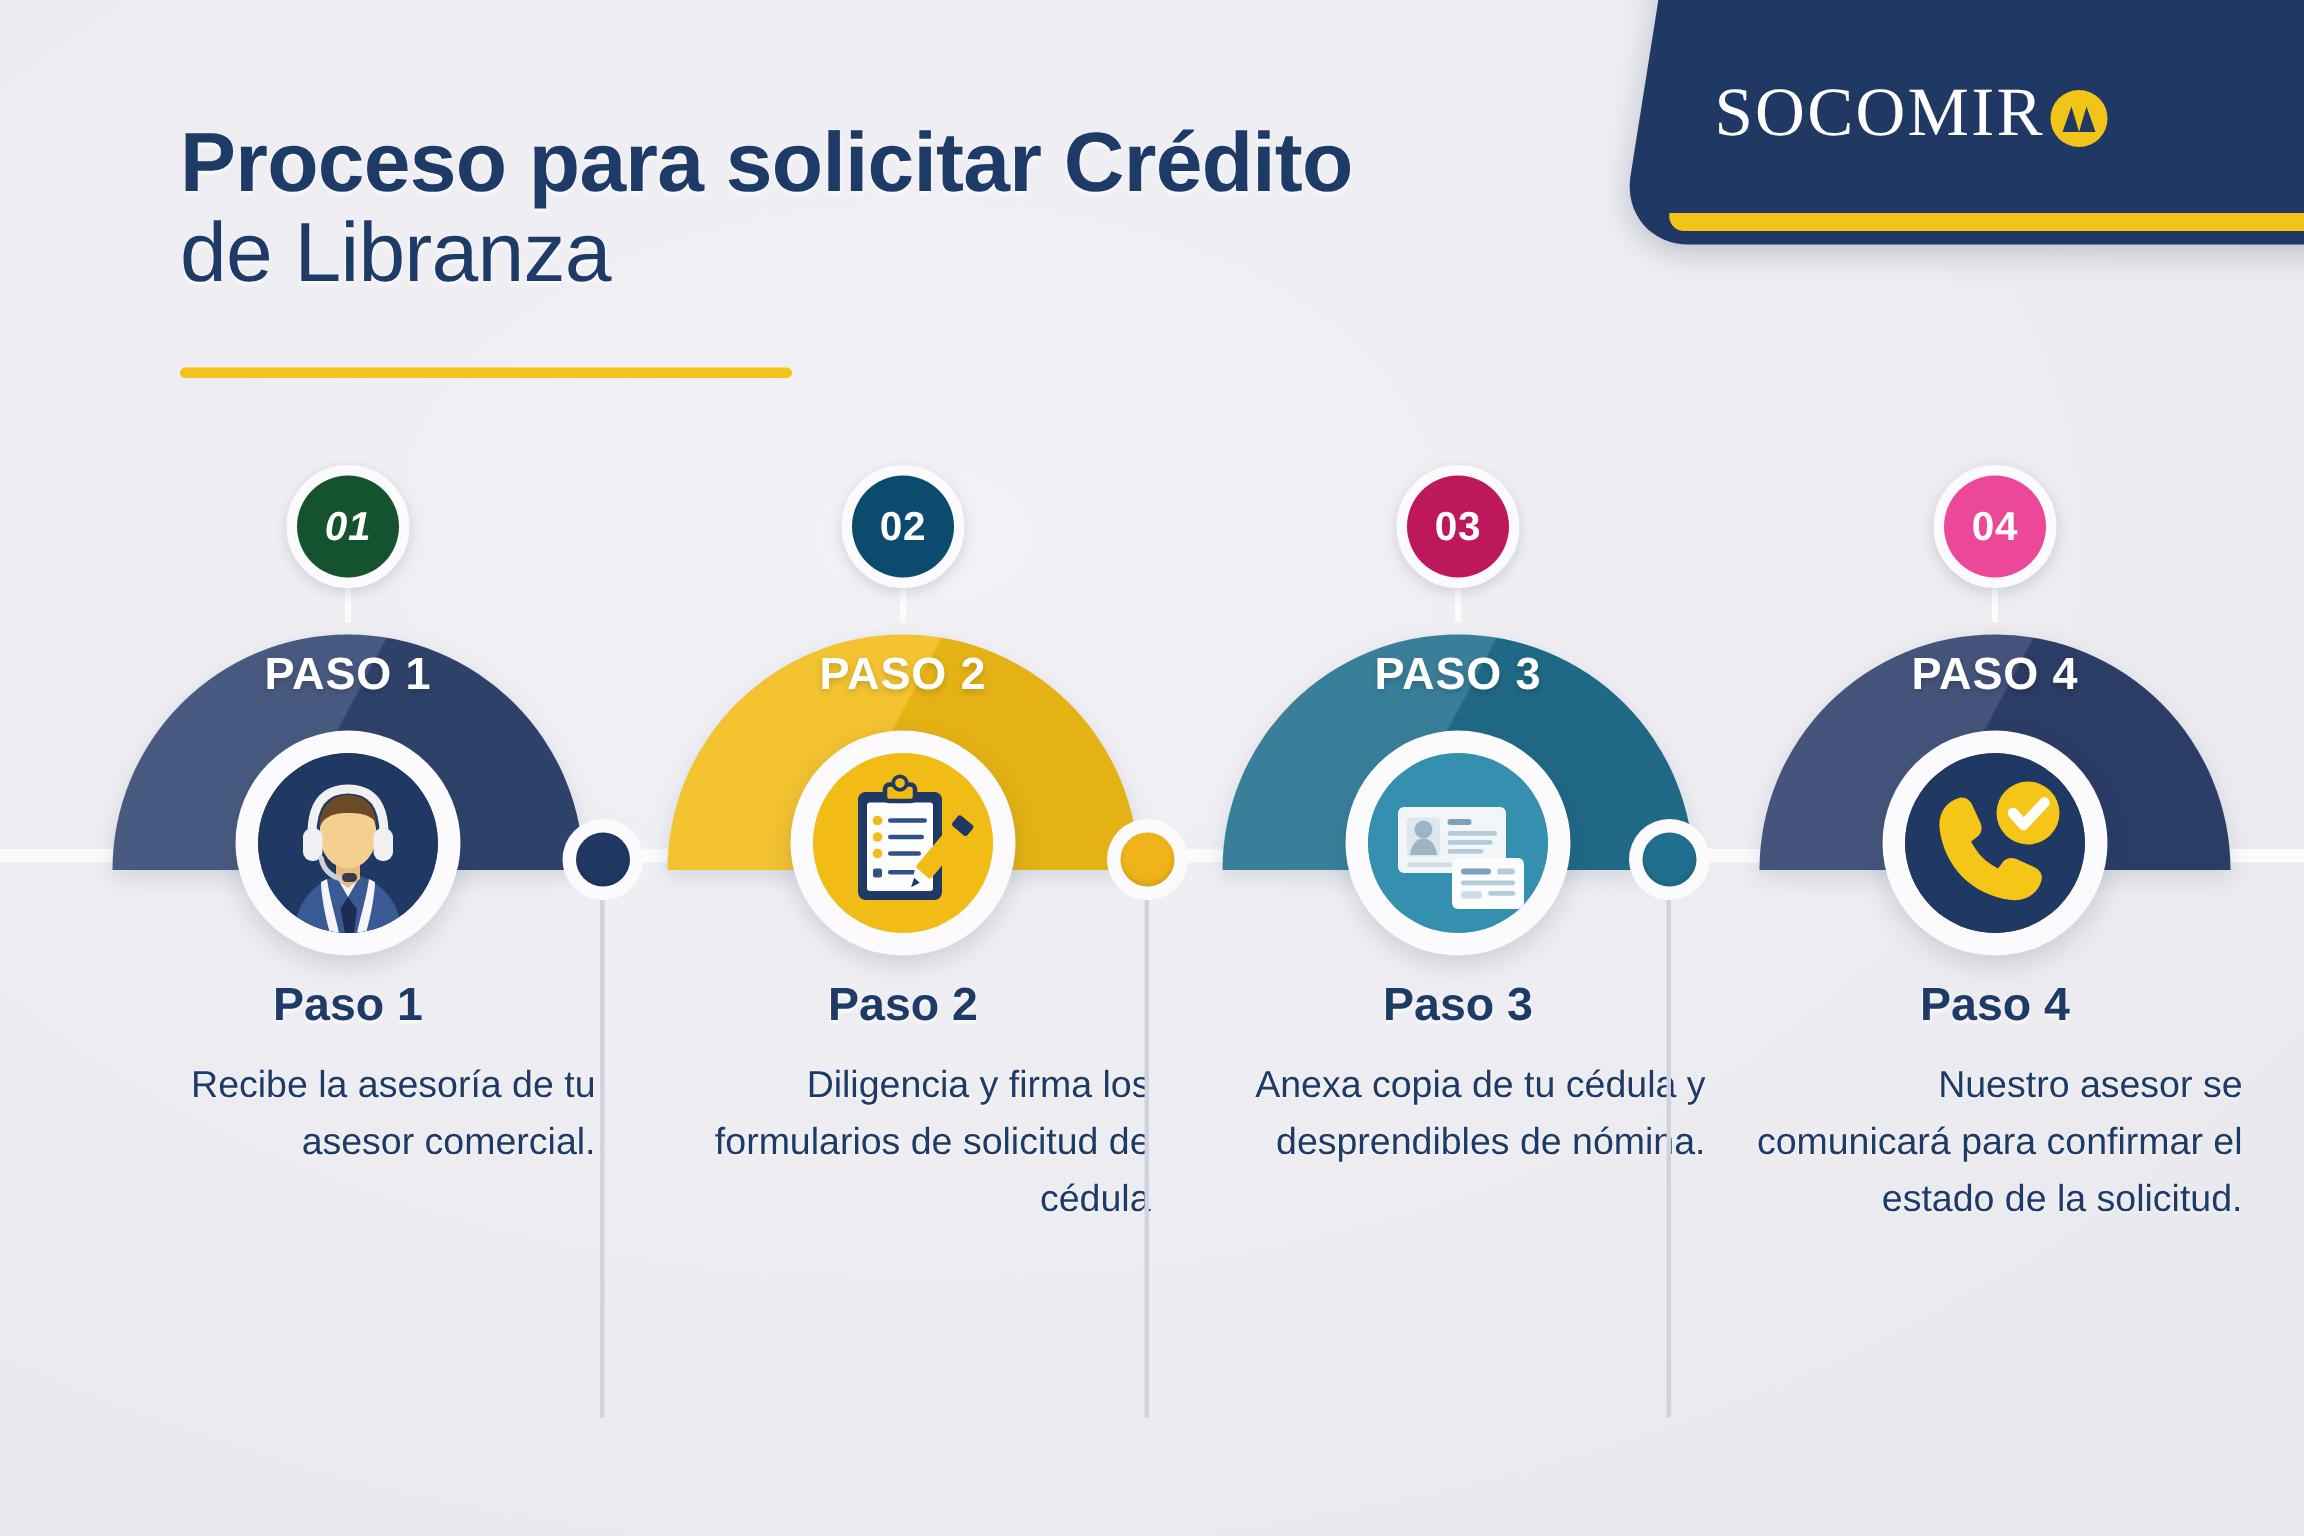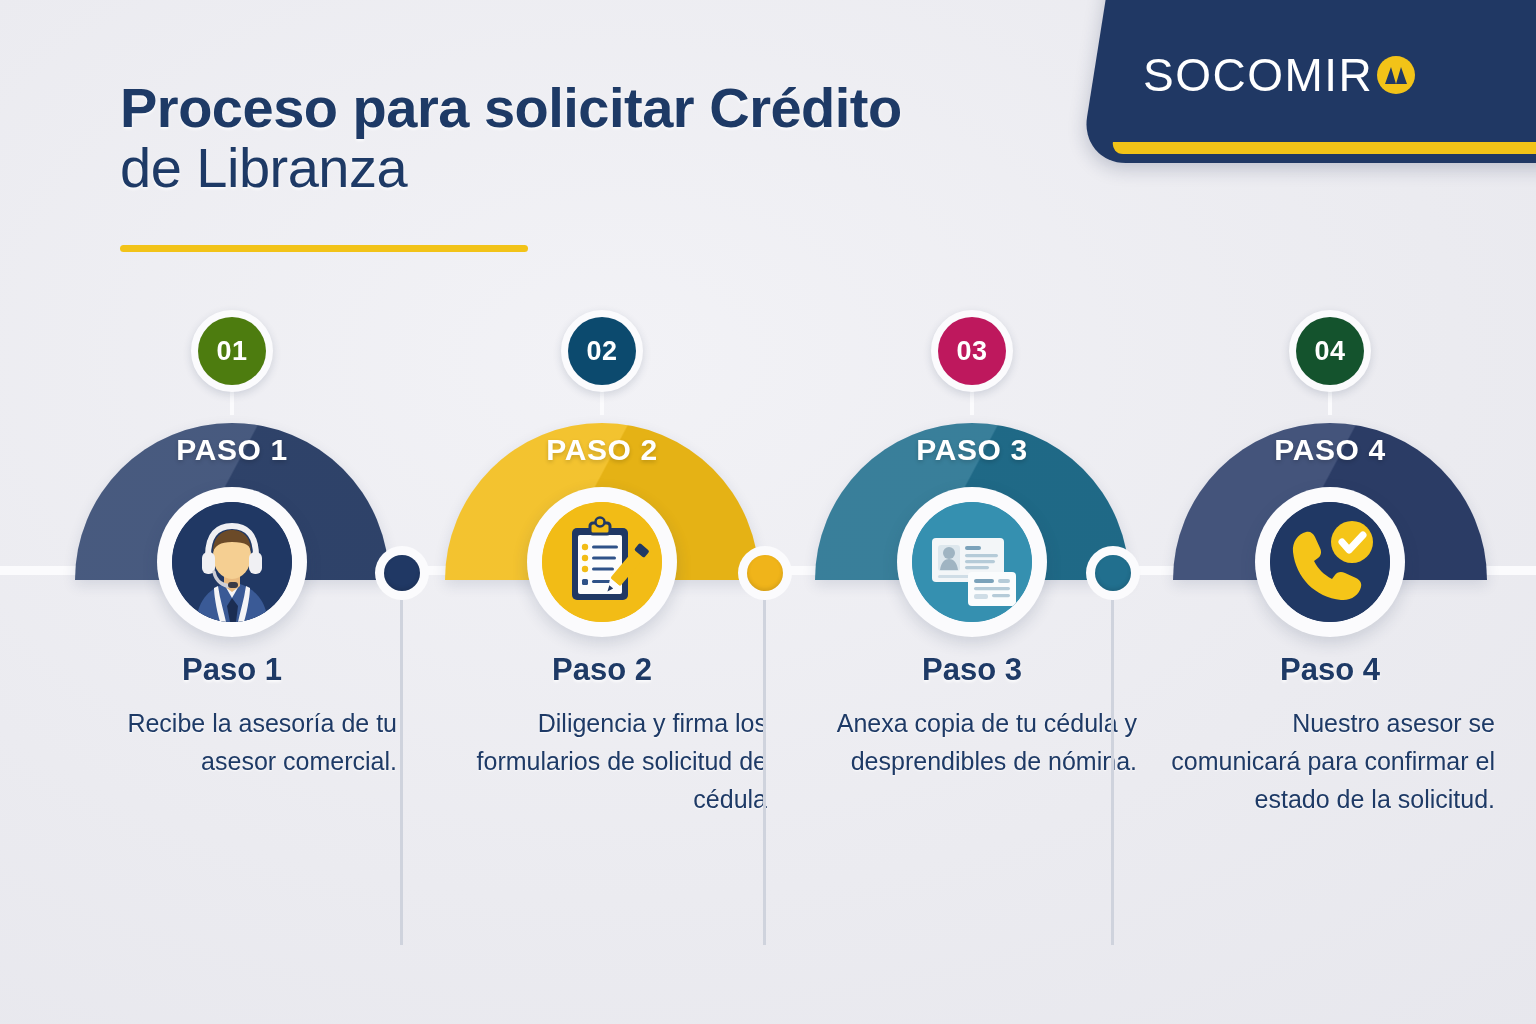--- a/index.html
+++ b/index.html
@@ -45,22 +45,23 @@
     height: 12px;
     background: #f2c318;
     border-bottom-left-radius: 20px;
     transform: skewX(-9deg);
   }
   #logo-inner {
     position: absolute;
     top: 52px;
     left: 1143px;
     display: flex;
-    align-items: center;
+    align-items: flex-end;
     gap: 4px;
+    font-family: Liberation Serif, serif;
   }
   #logo-text {
     color: #ffffff;
     font-size: 46px;
     letter-spacing: 1.5px;
     font-weight: 400;
     line-height: 1;
   }
   #logo-mark {
     width: 38px;
@@ -293,21 +294,21 @@
 
   <div id="baseline"></div>
 
   <div class="step" style="left:67px;">
     <div class="dome-wrap">
       <div class="dome" style="background:#31466f;"></div>
       <div class="dome-label">PASO 1</div>
     </div>
     <div class="badge-stem"></div>
     <div class="badge">
-      <div class="badge-inner" style="background:#4d7c0f;">01</div>
+      <div class="badge-inner" style="background:#14532d;font-style:italic;">01</div>
     </div>
     <div class="icon-ring">
       <div class="icon-disc" style="background:#203864;">
         <svg width="120" height="120" viewBox="0 0 120 120" aria-hidden="true">
           <circle cx="60" cy="60" r="60" fill="#203864"></circle>
 
           <path d="M24 120 C26 96 40 86 52 82 L68 82 C80 86 94 96 96 120 Z" fill="#3a5a96"></path>
           <path d="M52 82 L60 96 L68 82 L62 80 L58 80 Z" fill="#f5f5f7"></path>
           <path d="M46 84 C48 98 52 110 54 120 L48 120 C44 106 42 92 42 86 Z" fill="#f5f5f7"></path>
           <path d="M74 84 C72 98 68 110 66 120 L72 120 C76 106 78 92 78 86 Z" fill="#f5f5f7"></path>
@@ -411,21 +412,21 @@
     <div class="step-desc">Anexa copia de tu cédula y desprendibles de nómina.</div>
   </div>
 
   <div class="step" style="left:1165px;">
     <div class="dome-wrap">
       <div class="dome" style="background:#2d3f6b;"></div>
       <div class="dome-label">PASO 4</div>
     </div>
     <div class="badge-stem"></div>
     <div class="badge">
-      <div class="badge-inner" style="background:#14532d;">04</div>
+      <div class="badge-inner" style="background:#ec4899;">04</div>
     </div>
     <div class="icon-ring">
       <div class="icon-disc" style="background:#203864;">
         <svg width="120" height="120" viewBox="0 0 120 120" aria-hidden="true">
           <circle cx="60" cy="60" r="60" fill="#203864"></circle>
 
           <path d="M36 30 C28 32 22 40 23 50 C26 76 45 95 71 98 C81 99 89 93 91 85 C92 81 90 78 86 76 L75 71 C71 69 67 70 65 73 L62 77 C53 72 49 68 44 59 L48 56 C51 54 52 50 50 46 L45 35 C43 31 40 29 36 30 Z" fill="#f5c518"></path>
 
           <circle cx="82" cy="40" r="21" fill="#f5c518"></circle>
           <path d="M72 40 L79 48 L93 33" stroke="#ffffff" stroke-width="7" fill="none" stroke-linecap="round" stroke-linejoin="round"></path>

